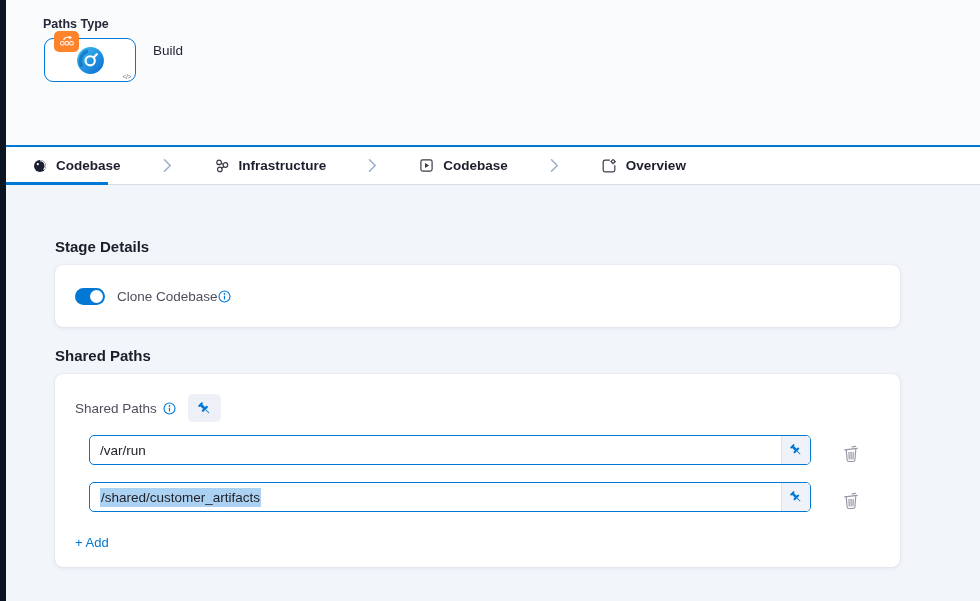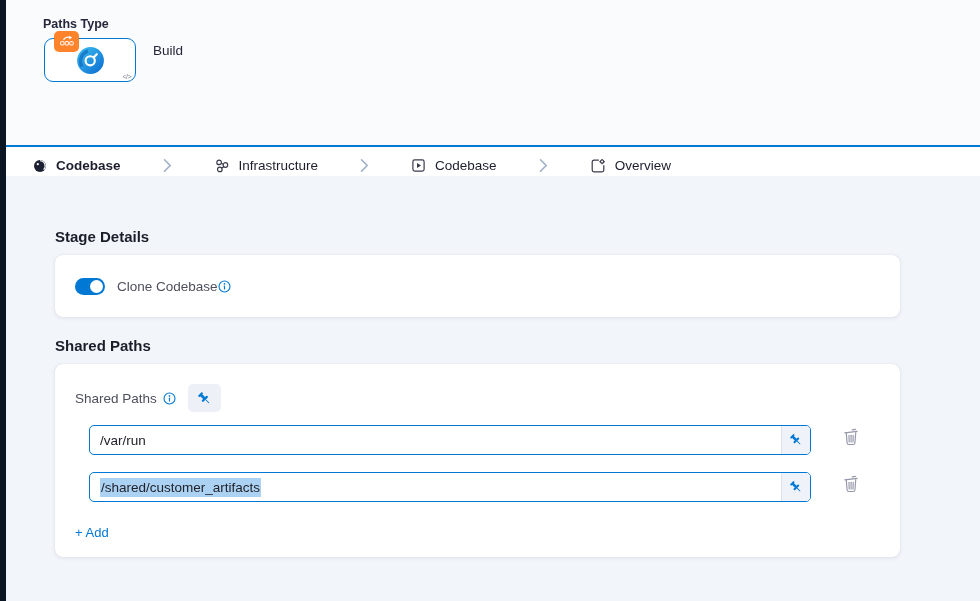--- a/index.html
+++ b/index.html
@@ -28,47 +28,47 @@
   }
   .stage-code-glyph { position:absolute; right:4px; bottom:1px; font-size:7px; color:#7a7d92; letter-spacing:-0.5px; }
   .stage-name { position:absolute; left:153px; top:43px; font-size:13.5px; color:#25273a; }
 
   
   .tabbar {
     position:absolute; left:0; top:145px; width:980px; height:40px;
     background:#fff; border-top:2px solid #0278d5; border-bottom:1px solid #d9dde8;
     display:flex; align-items:center; padding-left:33px;
   }
-  .tab { display:flex; align-items:center; gap:9px; font-size:13.5px; font-weight:400; color:#1c1e2d; cursor:pointer; white-space:nowrap; }
+  .tab { display:flex; align-items:center; gap:9px; font-size:13.5px; font-weight:700; color:#1c1e2d; cursor:pointer; white-space:nowrap; }
   .tab.active { font-weight:600; }
   .tab-chevron { margin:0 42px; display:flex; align-items:center; }
   .active-underline { position:absolute; left:0; bottom:-1px; width:108px; height:3px; background:#0278d5; }
 
   
-  .content { position:absolute; left:6px; top:176px; width:974px; height:415px; padding:52px 0 0 49px; background:#f2f6fb; }
+  .content { position:absolute; left:6px; top:186px; width:974px; height:415px; padding:52px 0 0 49px; background:#f2f6fb; }
   .section-heading { font-size:15px; font-weight:700; color:#1b1d28; margin-bottom:10px; }
   .card {
     width:845px; background:#fff; border-radius:8px;
     box-shadow:0 0 1px rgba(40,41,61,.16), 0 1px 4px rgba(96,97,112,.12);
   }
   .card.stage-details-card { height:62px; display:flex; align-items:center; padding:0 20px; margin-bottom:20px; }
   .toggle { position:relative; width:30px; height:17px; border-radius:9px; background:#c9ccd6; cursor:pointer; flex:0 0 auto; }
   .toggle.on { background:#0278d5; }
   .toggle .knob { position:absolute; top:2px; left:2px; width:13px; height:13px; border-radius:50%; background:#fff; }
   .toggle.on .knob { left:auto; right:2px; }
   .toggle-label { margin-left:12px; font-size:13.5px; color:#4d4f5c; display:flex; align-items:center; }
 
   .card.shared-paths-card { padding:20px 20px 16px; margin-bottom:0; }
   .field-label-row { display:flex; align-items:center; gap:12px; margin-bottom:13px; }
   .field-label { font-size:13.5px; color:#4d4f5c; display:flex; align-items:center; gap:6px; }
   .pin-button {
     width:33px; height:28px; border-radius:5px; background:#eef0f7; border:none;
     display:flex; align-items:center; justify-content:center; cursor:pointer;
   }
-  .path-row { display:flex; align-items:flex-start; margin-bottom:17px;padding-left:14px; }
+  .path-row { display:flex; align-items:flex-end; margin-bottom:17px;padding-left:14px; }
   .path-input {
     width:722px; height:30px; background:#fff;
     border:1.5px solid #0278d5; border-radius:5px;
     display:flex; align-items:center; overflow:hidden; cursor:text;
   }
   .path-value { flex:1; padding:0 10px; font-size:13.5px; color:#22222a; white-space:nowrap; }
   .path-value.selected { align-self:center; flex:0 0 auto; margin-left:10px; padding:2px 1px; background:#abd2f3; }
   .path-value-filler { flex:1; }
   .pin-adornment {
     width:29px; height:100%; background:#eff3f9; border-left:1px solid #dde1ea;

